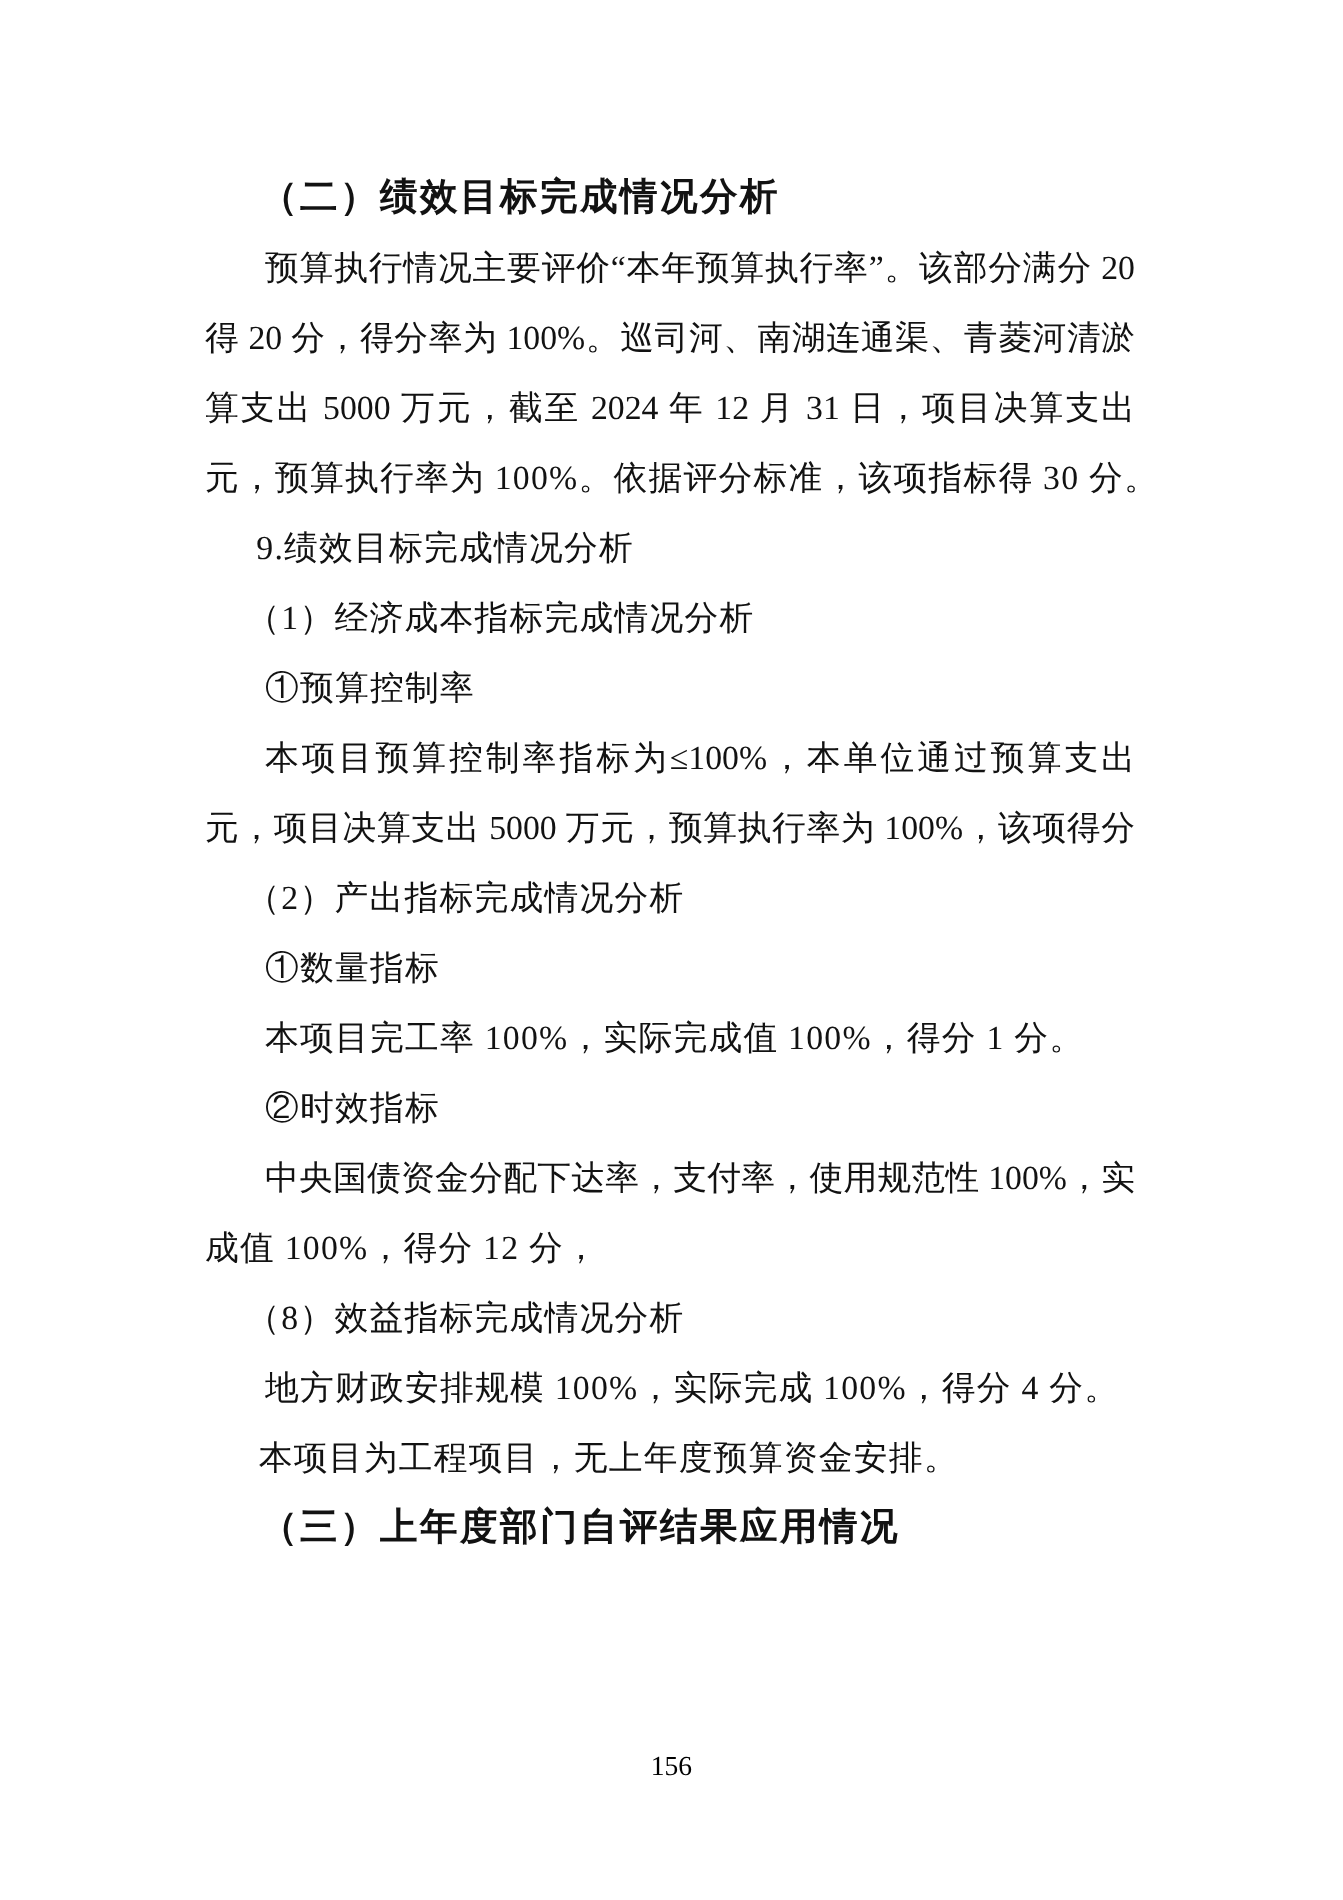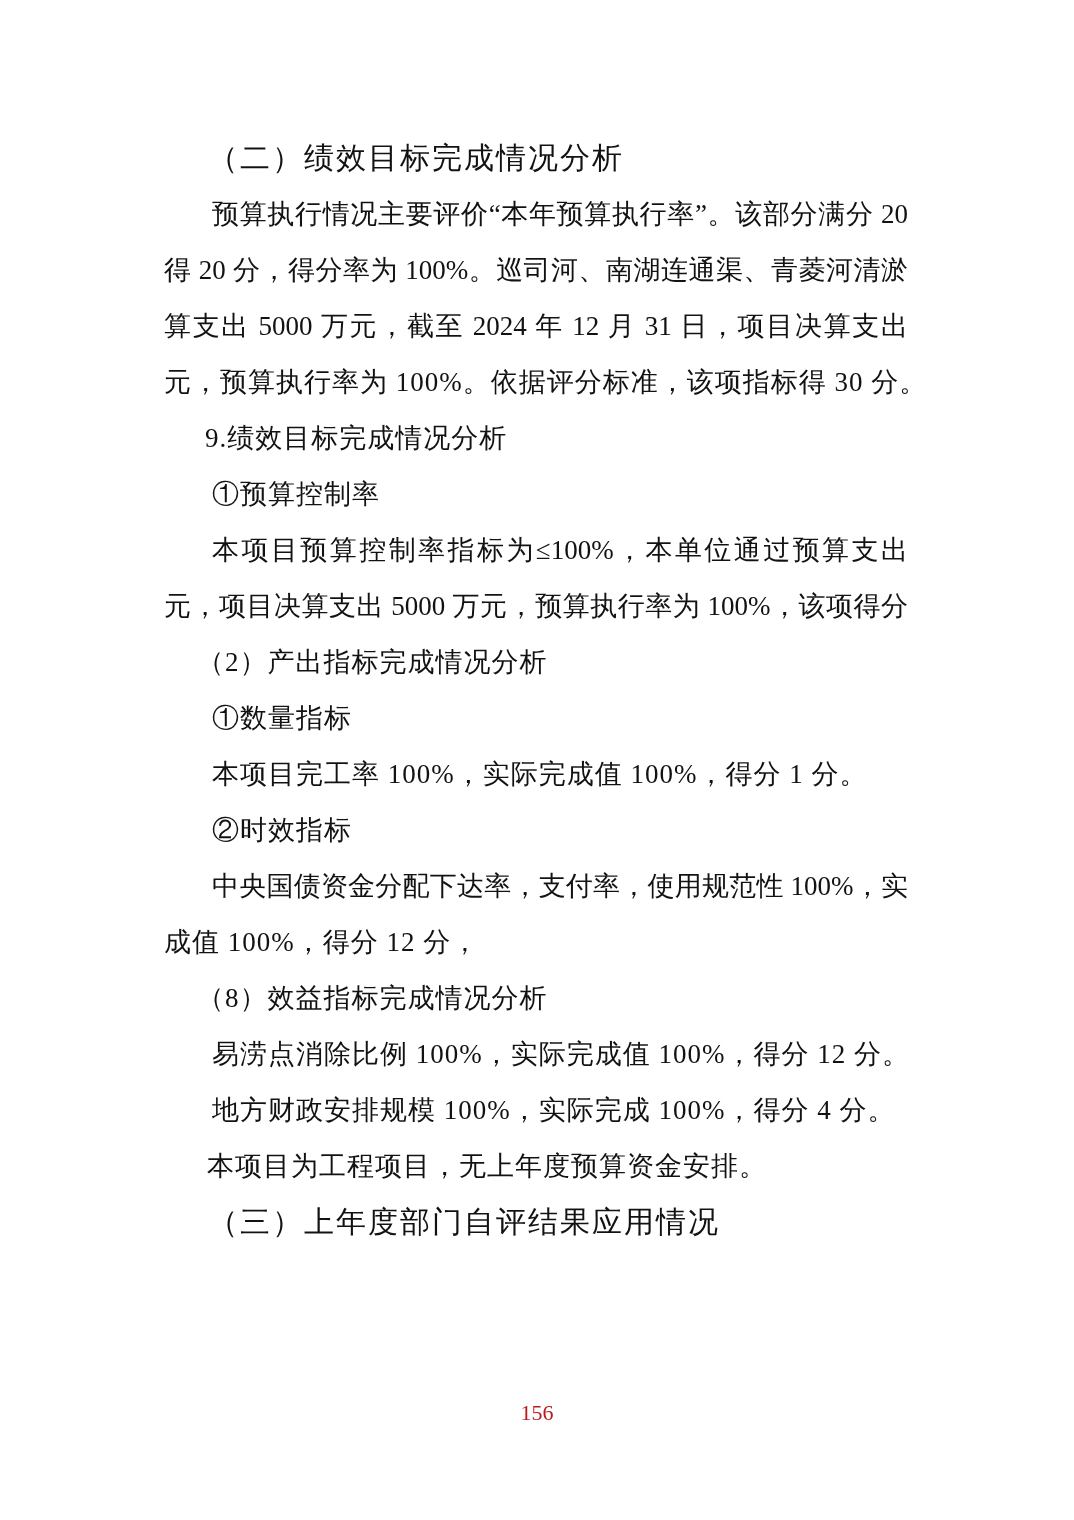--- a/index.html
+++ b/index.html
@@ -36,65 +36,65 @@
   }
   
   .line.just {
     white-space: normal;
     text-align: justify;
     text-align-last: justify;
     letter-spacing: 0;
     overflow: hidden;
   }
   .kind-heading {
-    font-weight: normal;
+    font-weight: bold;
     font-size: 30px;
     letter-spacing: 2px;
     padding-left: 44px;
   }
   .kind-num     { padding-left: 41px; }
   .kind-paren   { padding-left: 33px; }
   .kind-circ    { padding-left: 48px; }
   .kind-pfirst  { padding-left: 48px; }
   .kind-pcont   { padding-left: 0; }
   .kind-closing { padding-left: 43px; }
 
   footer[data-name="page-footer"] {
     position: absolute;
     left: 0;
     top: 1398px;
     width: 100%;
     text-align: center;
     font-size: 22px;
     line-height: 30px;
-    color: #b91c1c;
+    color: #000000;
   }
 </style>
 </head>
 <body style="background: rgb(255, 255, 255); color: rgb(18, 18, 18);">
 
 <main data-name="document-page">
   <section id="text-column" data-name="text-column">
       <div class="line kind-heading" data-name="section-heading-performance-target-completion">（二）绩效目标完成情况分析</div>
       <div class="line kind-pfirst just" data-name="paragraph-line">预算执行情况主要评价“本年预算执行率”。该部分满分 20 分，</div>
       <div class="line kind-pcont just" data-name="paragraph-line">得 20 分，得分率为 100%。巡司河、南湖连通渠、青菱河清淤工程预</div>
       <div class="line kind-pcont just" data-name="paragraph-line">算支出 5000 万元，截至 2024 年 12 月 31 日，项目决算支出 5000 万</div>
       <div class="line kind-pcont" data-name="paragraph-line">元，预算执行率为 100%。依据评分标准，该项指标得 30 分。</div>
       <div class="line kind-num" data-name="subsection-title-performance-target-analysis">9.绩效目标完成情况分析</div>
+      <div class="line kind-paren" data-name="subsubsection-title-economic-cost-indicators">（1）经济成本指标完成情况分析</div>
       <div class="line kind-circ" data-name="item-title-budget-control-rate">①预算控制率</div>
       <div class="line kind-pfirst just" data-name="paragraph-line">本项目预算控制率指标为≤100%，本单位通过预算支出 5000 万</div>
       <div class="line kind-pcont just" data-name="paragraph-line">元，项目决算支出 5000 万元，预算执行率为 100%，该项得分 12 分。</div>
       <div class="line kind-paren" data-name="subsubsection-title-output-indicators">（2）产出指标完成情况分析</div>
       <div class="line kind-circ" data-name="item-title-quantity-indicator">①数量指标</div>
       <div class="line kind-pfirst" data-name="paragraph-line">本项目完工率 100%，实际完成值 100%，得分 1 分。</div>
       <div class="line kind-circ" data-name="item-title-timeliness-indicator">②时效指标</div>
       <div class="line kind-pfirst just" data-name="paragraph-line">中央国债资金分配下达率，支付率，使用规范性 100%，实际完</div>
       <div class="line kind-pcont" data-name="paragraph-line">成值 100%，得分 12 分，</div>
       <div class="line kind-paren" data-name="subsubsection-title-benefit-indicators">（8）效益指标完成情况分析</div>
-      <div class="line kind-pfirst" data-name="paragraph-line">易涝点消除比例 100%，实际完成值 100%，得分 12 分。</div>
       <div class="line kind-pfirst" data-name="paragraph-line">地方财政安排规模 100%，实际完成 100%，得分 4 分。</div>
       <div class="line kind-closing" data-name="paragraph-line">本项目为工程项目，无上年度预算资金安排。</div>
       <div class="line kind-heading" data-name="section-heading-prior-year-self-evaluation">（三）上年度部门自评结果应用情况</div>
     </section>
   <footer data-name="page-footer">
     <span data-name="page-number">156</span>
   </footer>
 </main>
 
 </body></html>

